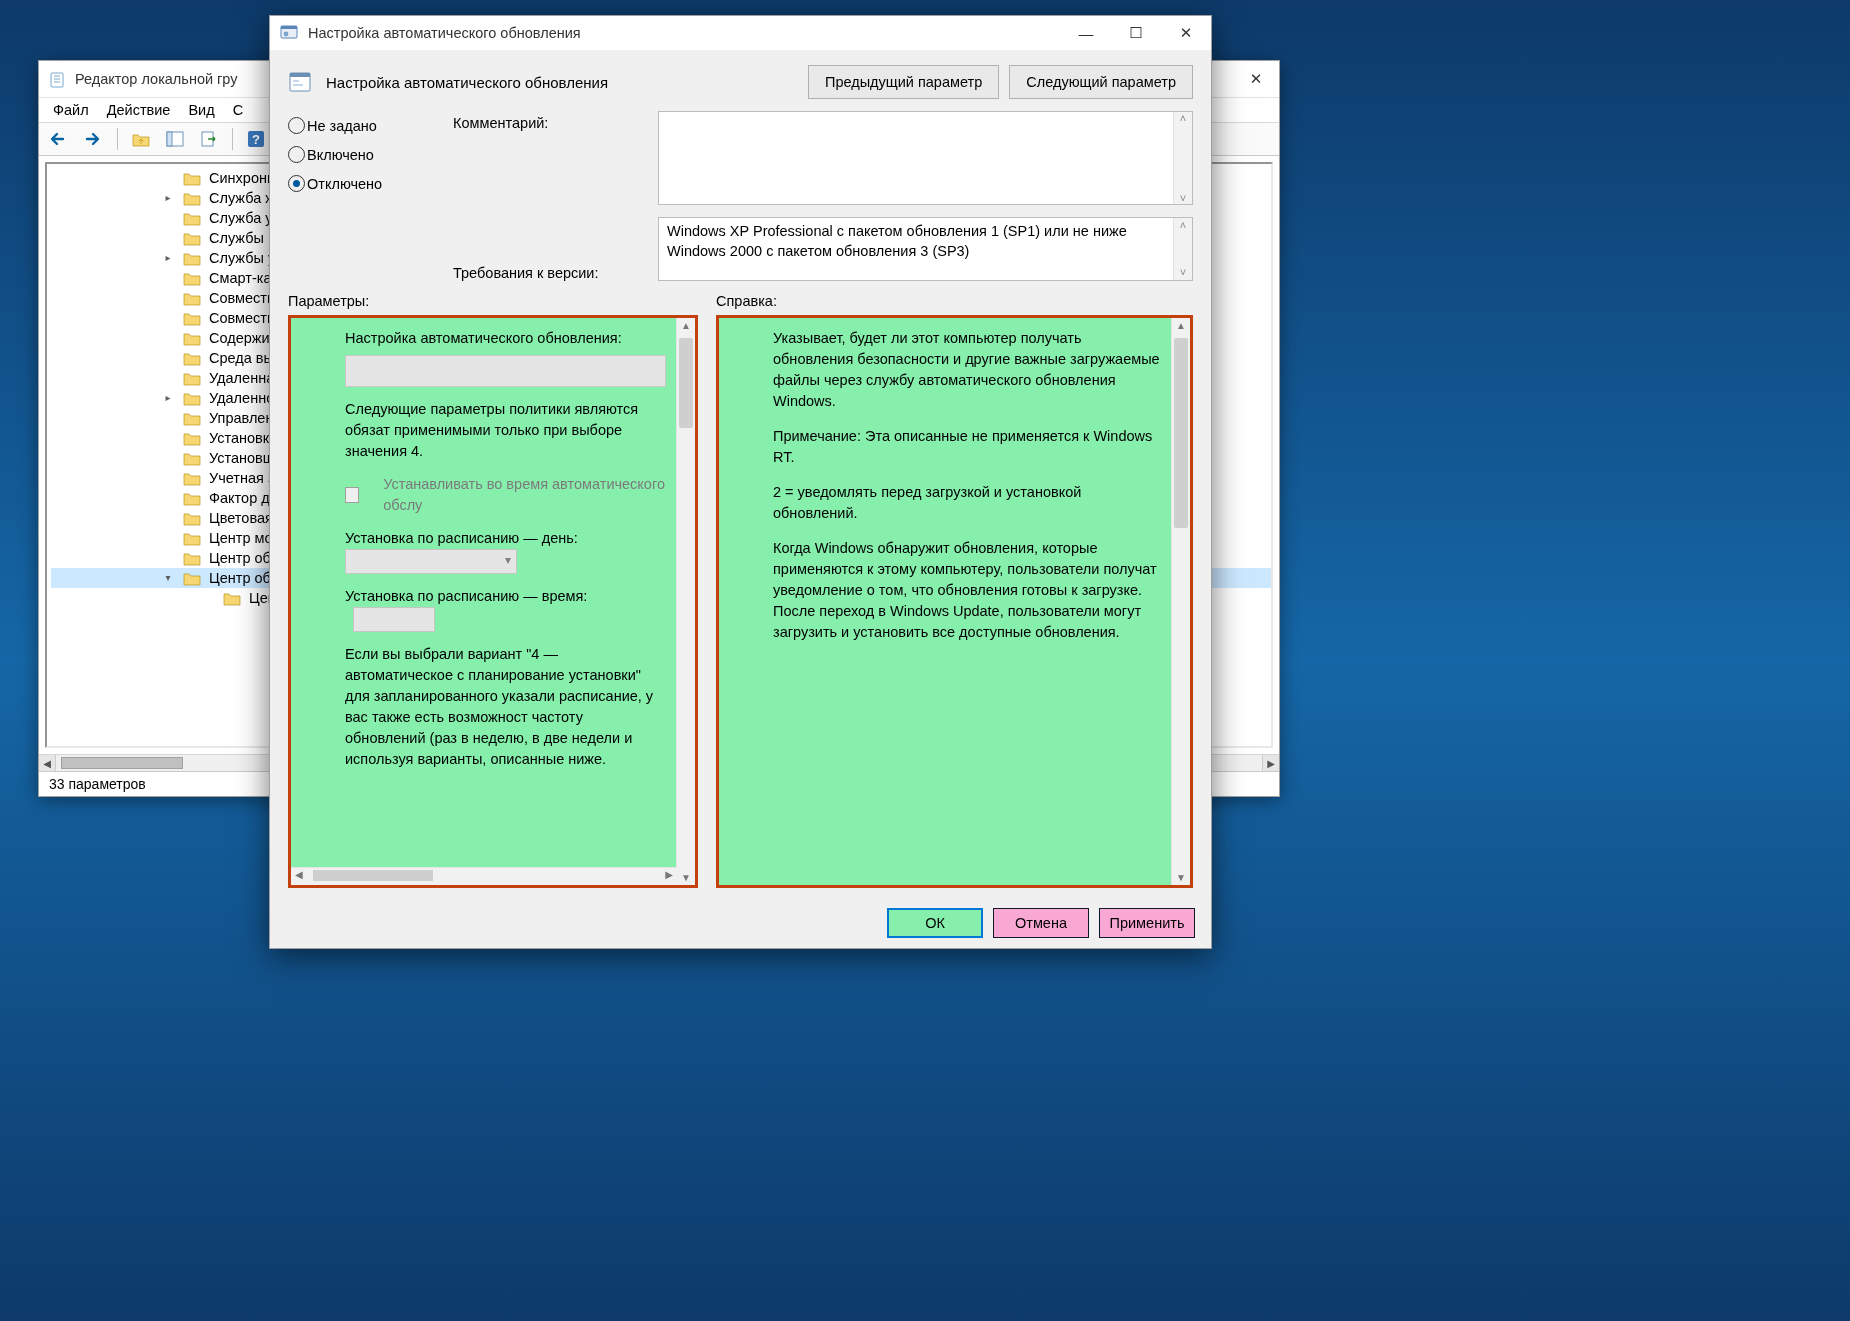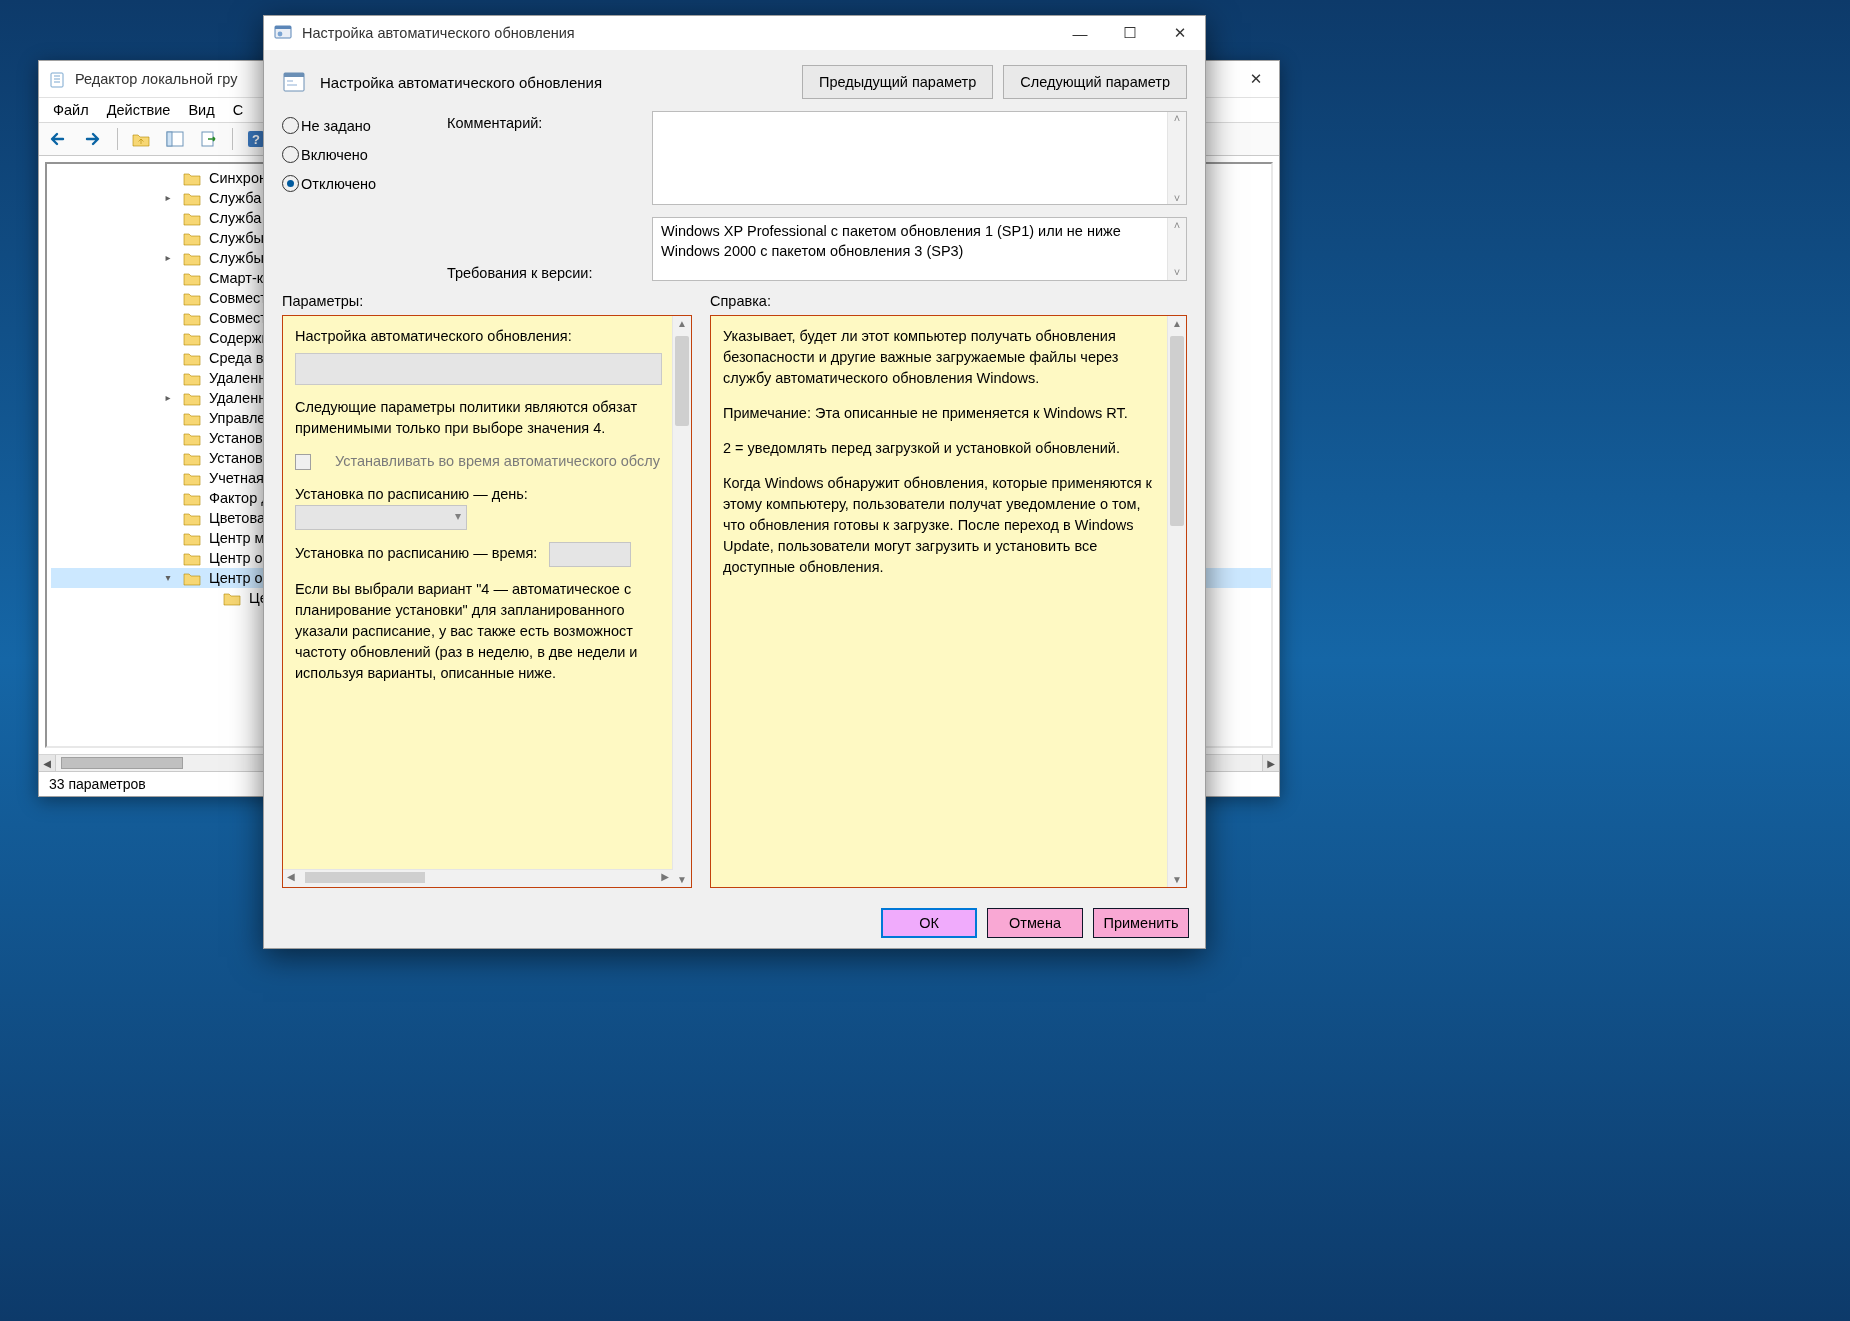--- a/index.html
+++ b/index.html
@@ -58,21 +58,21 @@
     display:flex;align-items:center;
   }
   .hscroll-fake{height:16px;background:#f0f0f0;border-top:1px solid #d5d5d5;position:relative}
   .hscroll-fake .thumb{position:absolute;left:22px;top:2px;height:10px;width:120px;background:#c0c0c0;border:1px solid #a0a0a0}
   .hscroll-fake .arrow{position:absolute;top:0;height:16px;width:16px;background:#e6e6e6;display:flex;align-items:center;justify-content:center;font-size:10px;color:#555}
   .hscroll-fake .arrow.l{left:0;border-right:1px solid #ccc}
   .hscroll-fake .arrow.r{right:0;border-left:1px solid #ccc}
 
   
   .prop-dialog{
-    position:absolute;left:263px;top:15px;width:941px;height:932px;
+    position:absolute;left:269px;top:15px;width:941px;height:932px;
     background:#f0f0f0;border:1px solid #9e9e9e;
     box-shadow:0 8px 30px rgba(0,0,0,.55);
     display:flex;flex-direction:column;
   }
   .prop-title-bar{
     height:34px;display:flex;align-items:center;padding-left:10px;background:#fff;
   }
   .prop-title-bar .tl{display:flex;align-items:center;gap:10px;flex:1}
   .prop-title-bar .win-btns{display:flex;height:100%}
   .prop-title-bar .win-btn{width:50px;display:flex;align-items:center;justify-content:center;color:#333;font-size:15px}
@@ -105,22 +105,23 @@
     background:#fff;border:1px solid #bcbcbc;height:54px;flex:1;padding:4px 24px 4px 8px;
     font-size:14.5px;line-height:1.35;position:relative;overflow:hidden;
   }
   .req-box .vsb{position:absolute;right:0;top:0;bottom:0;width:18px;background:#f2f2f2;border-left:1px solid #e4e4e4;
     display:flex;flex-direction:column;justify-content:space-between;align-items:center;color:#888;font-size:11px}
 
   .columns{display:flex;flex:1;gap:18px;min-height:0}
   .col{display:flex;flex-direction:column;flex:1;min-height:0}
   .col-label{font-size:14.5px;margin-bottom:6px}
   .panel{
-    flex:1;border:1px solid #c2410c;background:#fef9c3;overflow:hidden;position:relative;
+    flex:1;border:3px solid #c2410c;background:#86efac;overflow:hidden;position:relative;
     display:flex;
+    padding-left:42px;
   }
   .panel .content{flex:1;padding:10px 10px 10px 12px;font-size:14.5px;line-height:1.45;overflow:hidden}
   .panel .vscroll{width:18px;background:#f1f1f1;border-left:1px solid #e5e5e5;position:relative}
   .panel .vscroll::before,.panel .vscroll::after{
     position:absolute;left:0;right:0;text-align:center;font-size:10px;color:#777}
   .panel .vscroll::before{content:"▲";top:2px}
   .panel .vscroll::after{content:"▼";bottom:2px}
   .panel.options .vscroll .thumb{position:absolute;left:2px;right:2px;top:20px;height:90px;background:#cfcfcf;border-radius:2px}
   .panel.help .vscroll .thumb{position:absolute;left:2px;right:2px;top:20px;height:190px;background:#cfcfcf;border-radius:2px}
 
@@ -137,21 +138,21 @@
   .panel.options .hscroll .thumb{position:absolute;left:22px;top:2px;height:11px;width:120px;background:#cfcfcf}
   .panel.options .hscroll::before{content:"◀";position:absolute;left:4px;top:1px;font-size:10px;color:#777}
   .panel.options .hscroll::after{content:"▶";position:absolute;right:4px;top:1px;font-size:10px;color:#777}
 
   .dialog-buttons{
     display:flex;justify-content:flex-end;gap:10px;padding:10px 16px;
   }
   .dialog-buttons button{
     min-width:96px;height:30px;background:#f9a8d4;border:1px solid #0f172a;font-size:14.5px;cursor:pointer;
   }
-  .dialog-buttons button.primary{border:2px solid #0078d7;background:#f0abfc}
+  .dialog-buttons button.primary{border:2px solid #0078d7;background:#86efac}
 
   
   .svg-folder path{fill:#f7d774;stroke:#b38600;stroke-width:.6}
   .svg-arrow{fill:none;stroke:#0a64a4;stroke-width:2.4;stroke-linecap:round;stroke-linejoin:round}
   .title-text{font-size:14.5px;color:#333}
   
   .gpedit-window .x-btn{position:absolute;right:0;top:0;width:46px;height:36px;display:flex;align-items:center;justify-content:center;color:#333}
 </style>
 </head>
 <body>

